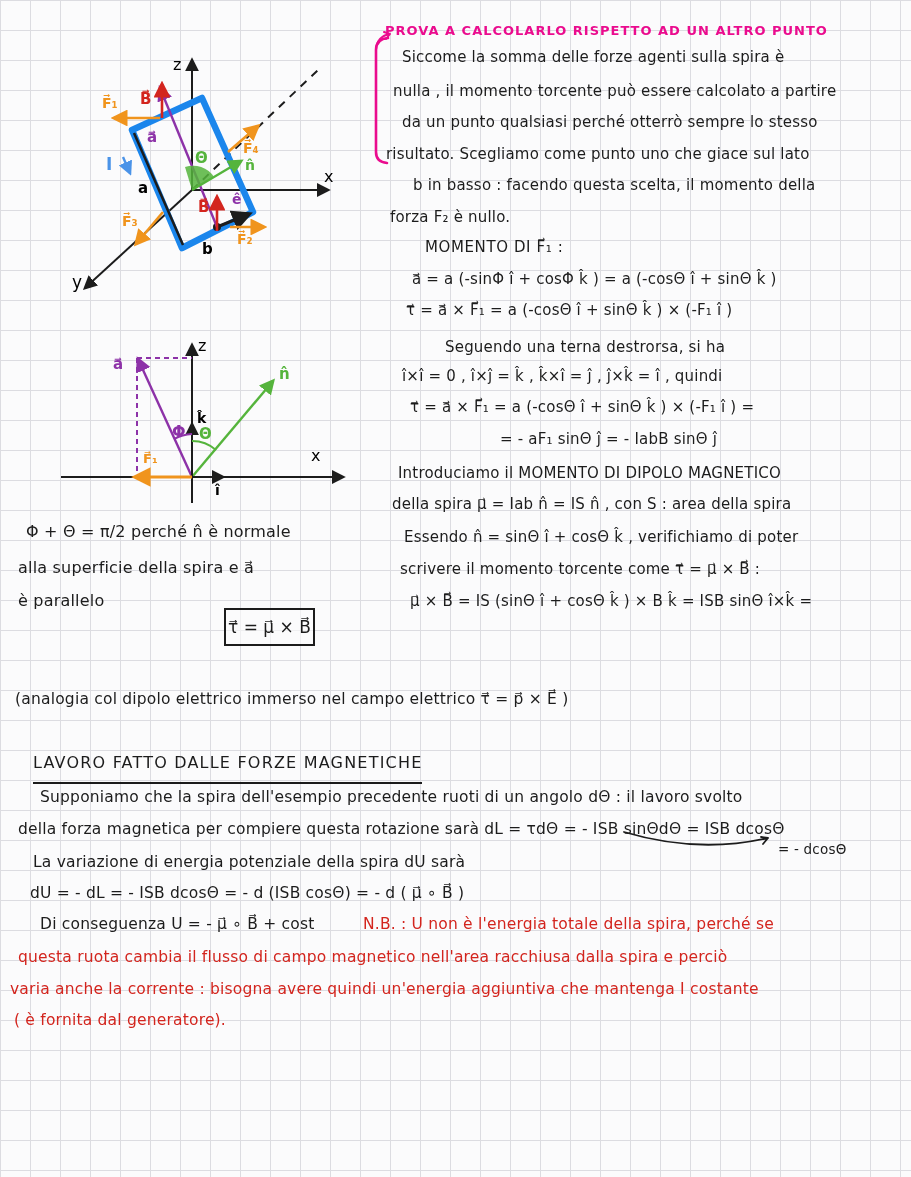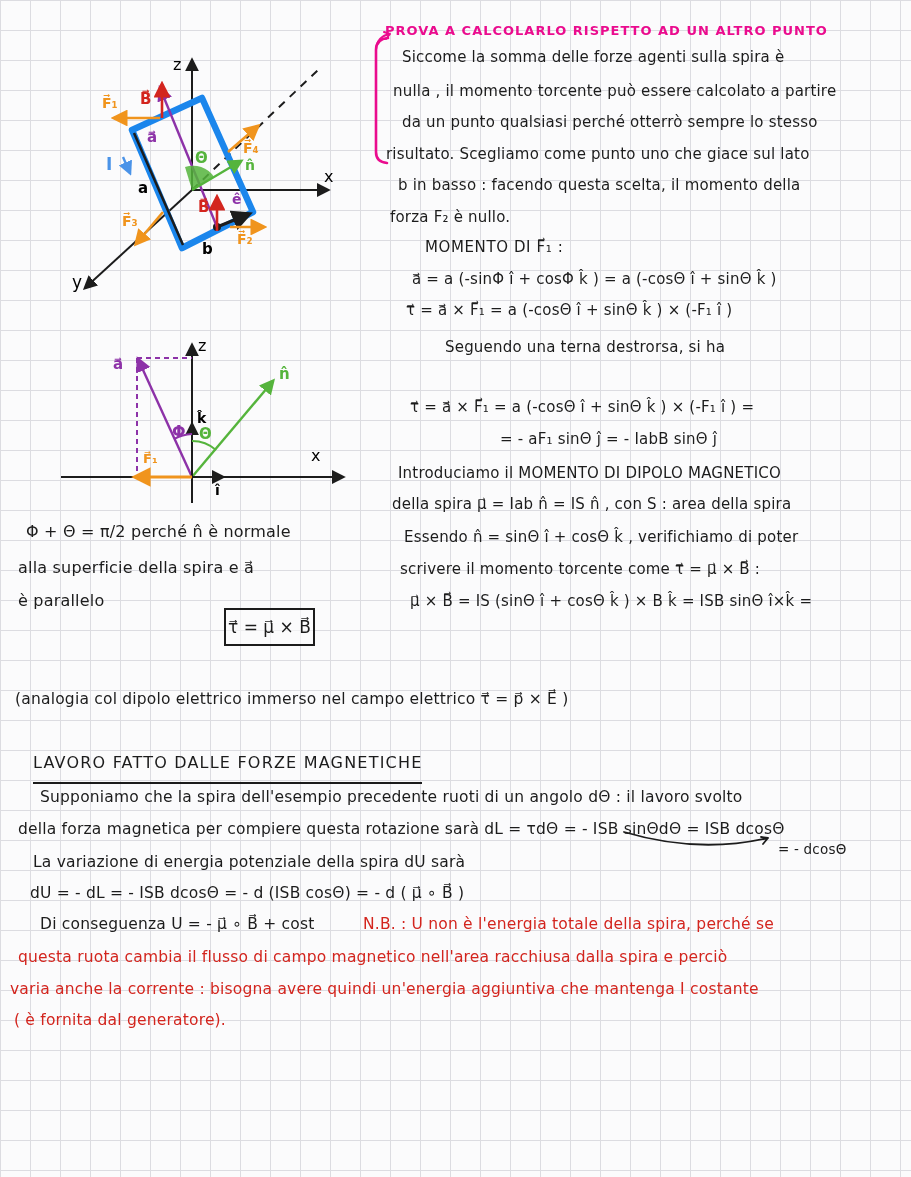--- a/index.html
+++ b/index.html
@@ -131,26 +131,27 @@
   <svg style="position:absolute;left:366px;top:30px" width="28" height="140" viewBox="0 0 28 140">
     <path d="M22,8 Q10,9 10,20 L10,122 Q10,132 21,133" fill="none" stroke="#ea0c8e" stroke-width="2.6" stroke-linecap="round"></path>
     <path d="M10,20 Q11,6 24,4 M24,4 l-6,-2 M24,4 l-4,5" fill="none" stroke="#ea0c8e" stroke-width="2" stroke-linecap="round"></path>
   </svg>
 
   <div class="ln pink" style="left:385px;top:20px">PROVA A CALCOLARLO RISPETTO AD UN ALTRO PUNTO</div>
   <div class="ln" style="left:402px;top:46px">Siccome la somma delle forze agenti sulla spira è</div>
   <div class="ln" style="left:393px;top:80px">nulla , il momento torcente può essere calcolato a partire</div>
   <div class="ln" style="left:402px;top:111px">da un punto qualsiasi perché otterrò sempre lo stesso</div>
   <div class="ln" style="left:386px;top:143px">risultato.  Scegliamo come punto uno che giace sul lato</div>
-  <div class="ln" style="left:398px;top:174px">b in basso : facendo questa scelta, il momento della</div>
+  <div class="ln" style="left:413px;top:174px">b in basso : facendo questa scelta, il momento della</div>
   <div class="ln" style="left:390px;top:206px">forza F₂ è nullo.</div>
   <div class="ln caps" style="left:405px;top:236px">MOMENTO  DI  F⃗₁ :</div>
   <div class="ln" style="left:412px;top:268px">a⃗ = a (-sinΦ î + cosΦ k̂ ) = a (-cosΘ î + sinΘ k̂ )</div>
   <div class="ln" style="left:406px;top:299px">τ⃗ = a⃗ × F⃗₁ = a (-cosΘ î + sinΘ k̂ ) × (-F₁ î )</div>
   <div class="ln" style="left:445px;top:336px">Seguendo una terna destrorsa, si ha</div>
+  <div class="ln" style="left:402px;top:365px">î×î = 0 ,  î×ĵ = k̂ ,  k̂×î = ĵ ,  ĵ×k̂ = î ,  quindi</div>
   <div class="ln" style="left:410px;top:396px">τ⃗ = a⃗ × F⃗₁ = a (-cosΘ î + sinΘ k̂ ) × (-F₁ î ) =</div>
   <div class="ln" style="left:500px;top:428px">= - aF₁ sinΘ ĵ  =  - IabB sinΘ ĵ</div>
   <div class="ln" style="left:392px;top:493px">della spira  μ⃗ = Iab n̂ = IS n̂ ,  con S : area della spira</div>
   <div class="ln" style="left:398px;top:462px">Introduciamo il MOMENTO DI DIPOLO MAGNETICO</div>
   <div class="ln" style="left:404px;top:526px">Essendo  n̂ = sinΘ î + cosΘ k̂ ,  verifichiamo di poter</div>
   <div class="ln" style="left:400px;top:558px">scrivere il momento torcente come  τ⃗ = μ⃗ × B⃗ :</div>
   <div class="ln" style="left:410px;top:590px">μ⃗ × B⃗ = IS (sinΘ î + cosΘ k̂ ) × B k̂  =  ISB sinΘ î×k̂ =</div>
 
   <div class="ln" style="left:26px;top:521px;font-size:16px">Φ + Θ = π/2   perché n̂ è normale</div>
   <div class="ln" style="left:18px;top:557px;font-size:16px">alla superficie della spira e a⃗</div>

